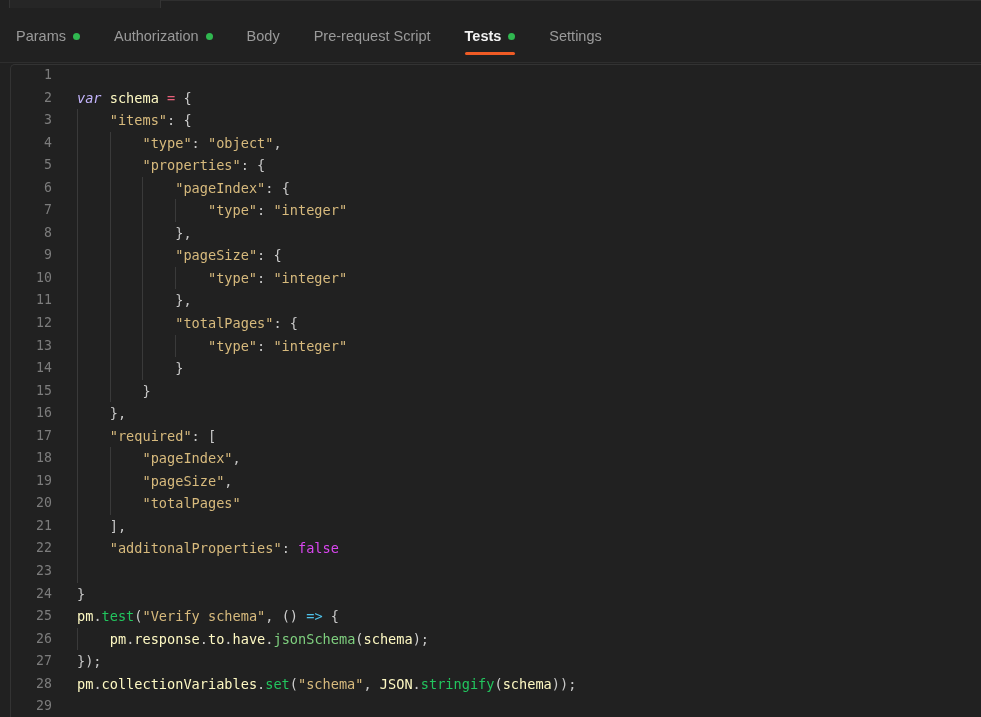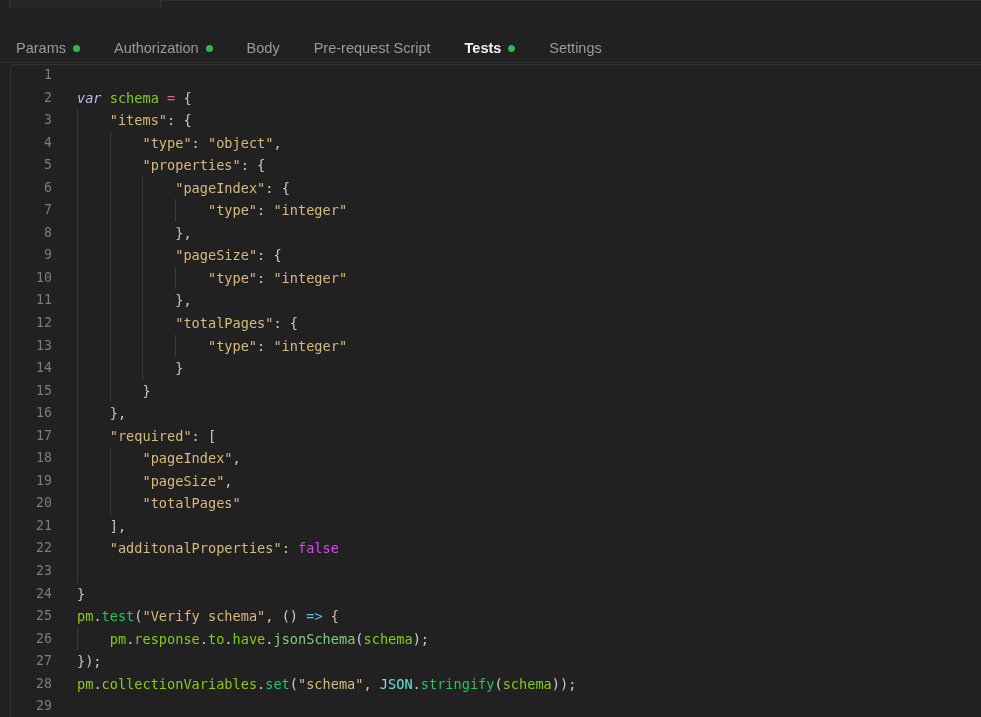--- a/index.html
+++ b/index.html
@@ -60,21 +60,21 @@
     top: 9px; left: 0;
     width: 981px;
     height: 54px;
     background: #212121;
     border-bottom: 1px solid #2e2e2e;
     box-sizing: border-box;
   }
   .tabbar-inner {
     position: absolute;
     left: 16px;
-    top: 12px;
+    top: 0;
     height: 54px;
     display: flex;
     align-items: center;
   }
   .tab {
     position: relative;
     height: 54px;
     display: flex;
     align-items: center;
     padding: 0 17px;
@@ -168,26 +168,26 @@
     background: #3a3a3a;
     top: 0;
     height: 22.55px;
   }
 
   
   .t-kw   { color: #c4b5fd; font-style: italic; }
   .t-op   { color: #e8607a; }
   .t-str  { color: #d7ba7d; }
   .t-pun  { color: #c8c8c8; }
-  .t-plain{ color: #84cc16; }
+  .t-plain{ color: #fef9c3; }
   .t-bool { color: #d946ef; }
   .t-fn   { color: #22c55e; }
   .t-meth { color: #7fd07f; }
   .t-arrow{ color: #4fc1e9; }
-  .t-obj  { color: #5eead4; }
+  .t-obj  { color: #fef9c3; }
   .t-paren{ color: #d0d0d0; }
 </style>
 </head>
 <body>
 
 <div id="app">
 
   <div class="tabstrip">
     <div class="open-tab"></div>
     <div class="strip-rest"></div>

